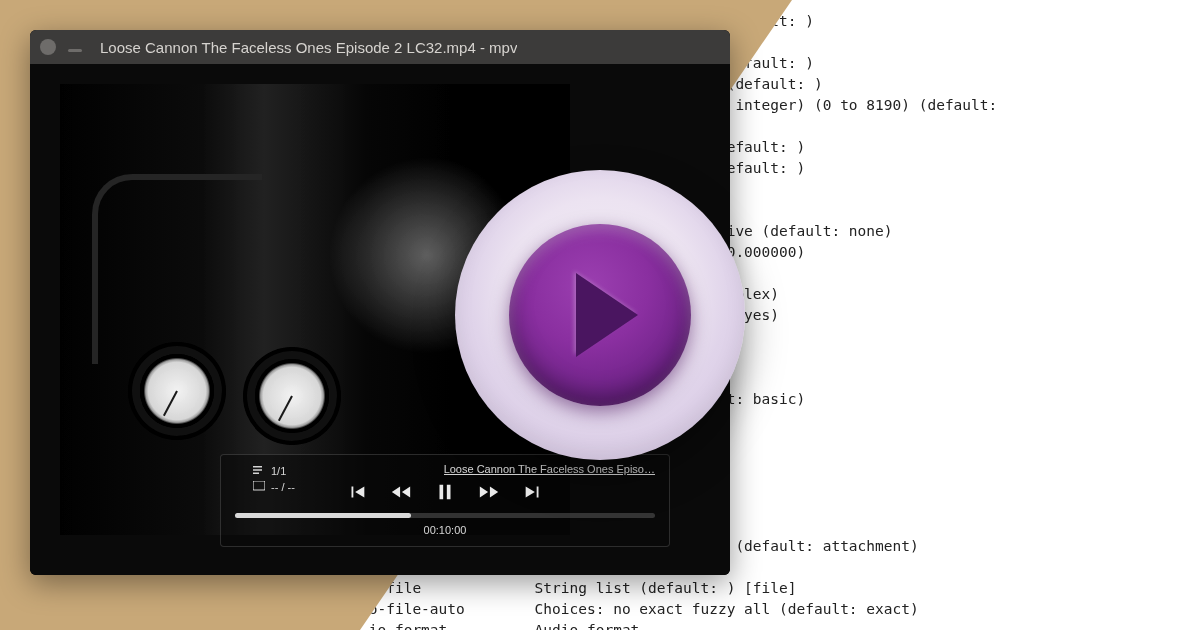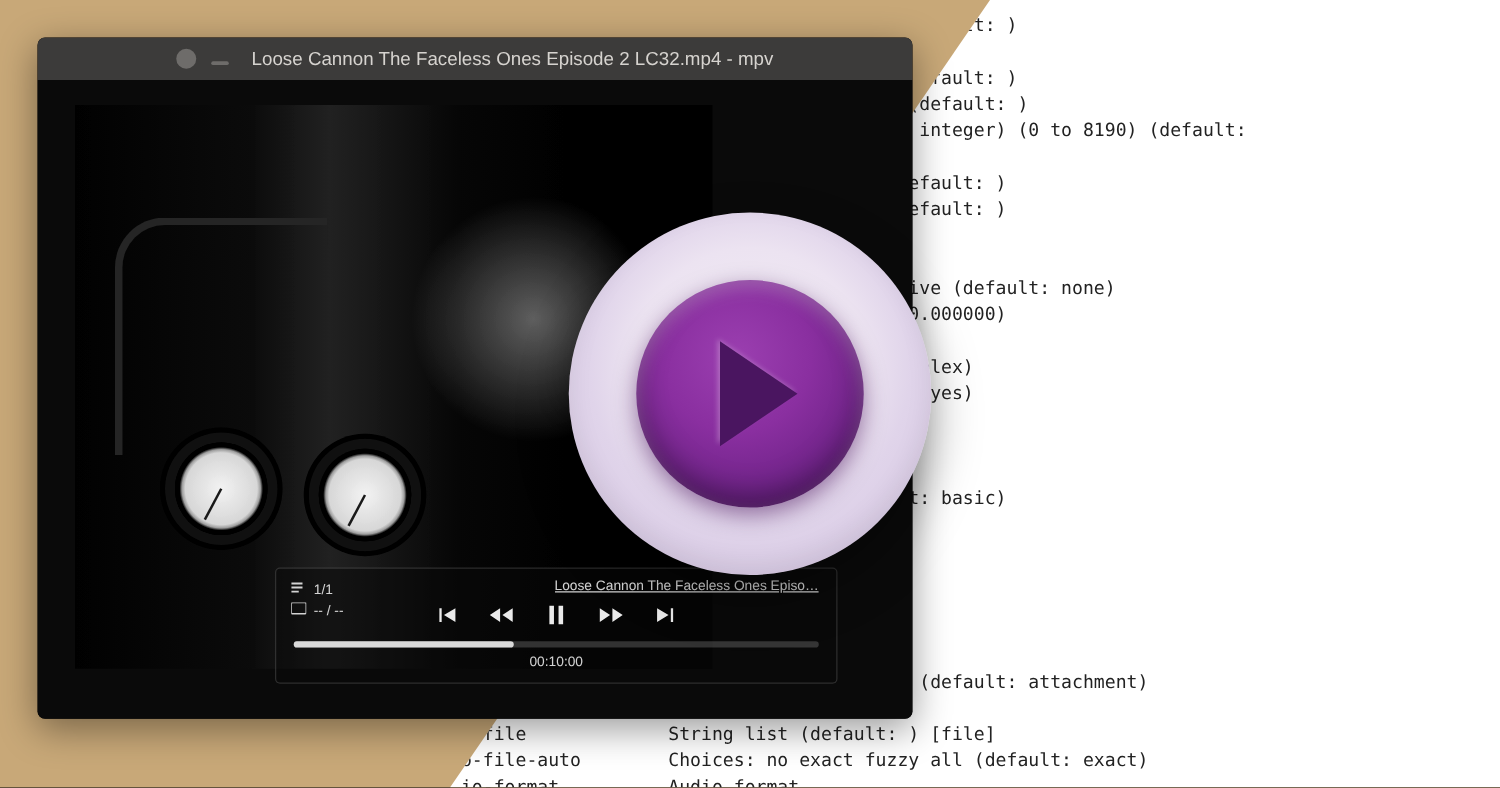--- a/index.html
+++ b/index.html
@@ -39,21 +39,20 @@
     z-index: 2;
     overflow: hidden;
   }
   .titlebar {
     height: 34px;
     background: #3c3b3a;
     display: flex;
     align-items: center;
     padding: 16px 10px;
     gap: 12px;
-    justify-content: center;
   }
   .win-btn {
     width: 16px; height: 16px; border-radius: 50%;
     display: inline-flex; align-items: center; justify-content: center;
   }
   .win-close { background: #6e6c6a; }
   .win-min { width: 14px; height: 3px; border-radius: 2px; background: #6e6c6a; margin-top: 6px; }
   .titlebar-title {
     color: #d6d3cf; font-size: 15px; font-weight: 500;
     margin-left: 6px;
@@ -113,21 +112,21 @@
     margin-bottom: 4px;
     text-decoration: underline;
   }
   .osd-title { font-size: 11px; opacity: 0.9; max-width: 260px; white-space: nowrap; overflow:hidden; text-overflow: ellipsis; }
   .osd-controls {
     display:flex; align-items:center; justify-content:center; gap: 18px;
     margin: 4px 0 8px;
   }
   .osd-left {
     display:flex; flex-direction:column; gap:4px; font-size:11px; opacity:0.9;
-    position:absolute; left:12px; top:10px;text-align:center;
+    position:absolute; left:32px; top:10px;text-align:center;
   }
   .osd-left-row { display:flex; align-items:center; gap:6px; }
   .ctrl-btn { width:26px; height:26px; display:flex; align-items:center; justify-content:center; cursor:pointer; }
   .ctrl-btn svg { fill:#eaeaea; }
   .progress {
     position: relative; height: 5px; background: rgba(255,255,255,0.18); border-radius: 3px;
   }
   .progress-fill {
     position:absolute; left:0; top:0; bottom:0; width: 42%;
     background: #d9d9d9; border-radius: 3px;

